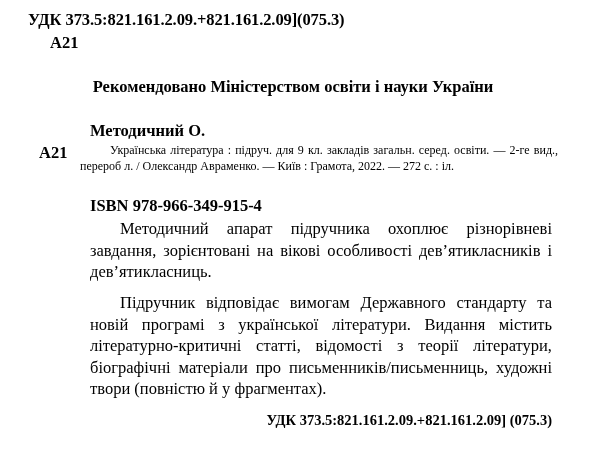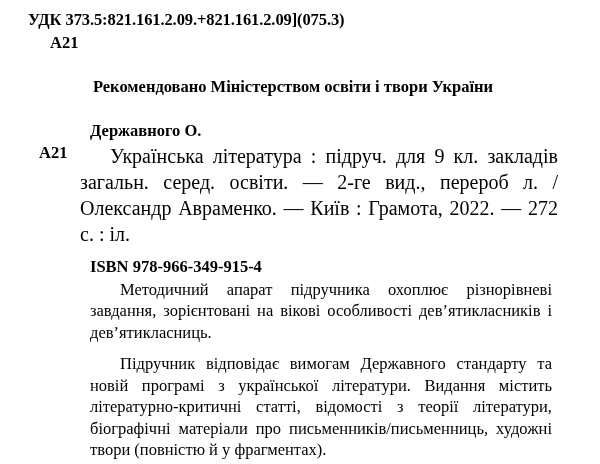--- a/index.html
+++ b/index.html
@@ -56,28 +56,28 @@
   }
   .entry-code {
     font-size: 16.5px;
     font-weight: bold;
     width: 52px;
     flex: 0 0 52px;
     padding-left: 11px;
     box-sizing: border-box;
   }
   .entry-body {
-    font-size: 20px;
+    font-size: 12px;
     line-height: 1.30;
     text-align: justify;
     flex: 1 1 auto;
     text-indent: 30px;
   }
   .isbn {
-    margin-top: 10px;
+    margin-top: 22px;
     margin-left: 62px;
     font-size: 16.5px;
     font-weight: bold;
   }
   .para {
     margin-top: 10px;
     margin-left: 62px;
     margin-right: 6px;
     font-size: 16.5px;
     line-height: 1.30;
@@ -100,24 +100,24 @@
 </head>
 <body>
 
 <div class="page">
 
   <div class="udc-top">УДК 373.5:821.161.2.09.+821.161.2.09](075.3)</div>
 
   <div class="code-a21-top">А21</div>
 
   <div class="recommend">
-    <div>Рекомендовано Міністерством освіти і твори України</div>
+    <div>Рекомендовано Міністерством освіти і науки України</div>
   </div>
 
-  <div class="author-line">Державного О.</div>
+  <div class="author-line">Методичний О.</div>
 
   <div class="entry">
     <div class="entry-code">А21</div>
     <div class="entry-body">Українська література : підруч. для 9 кл. закладів загальн. серед. освіти. — 2-ге вид., перероб л. / Олександр Авраменко. — Київ : Грамота, 2022. — 272 с. : іл.</div>
   </div>
 
   <div class="isbn">ISBN 978-966-349-915-4</div>
 
   <div class="para second">Методичний апарат підручника охоплює різнорівневі завдання, зорієнтовані на вікові особливості дев’ятикласників і дев’ятикласниць.</div>
 

